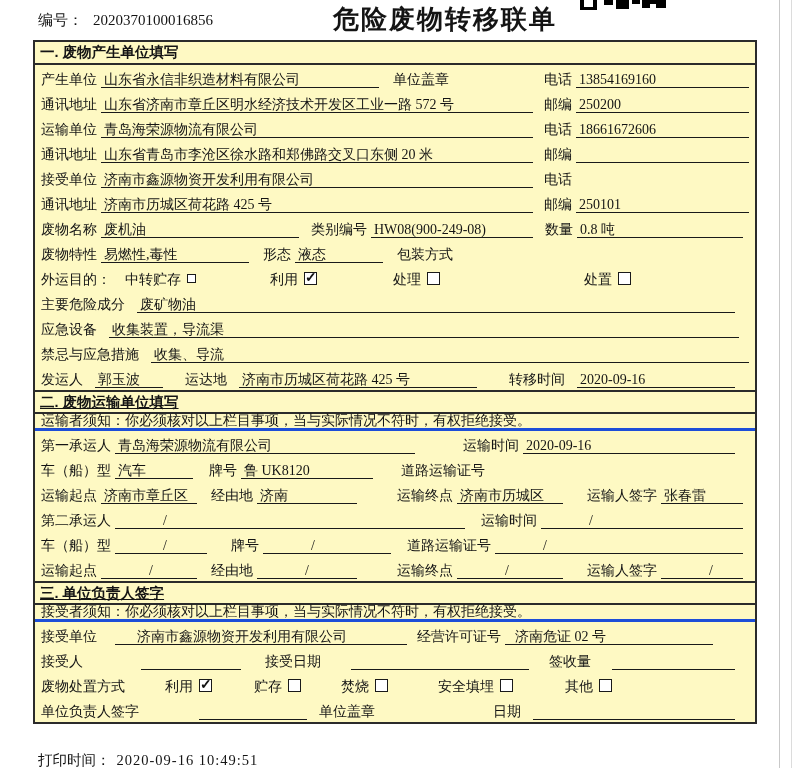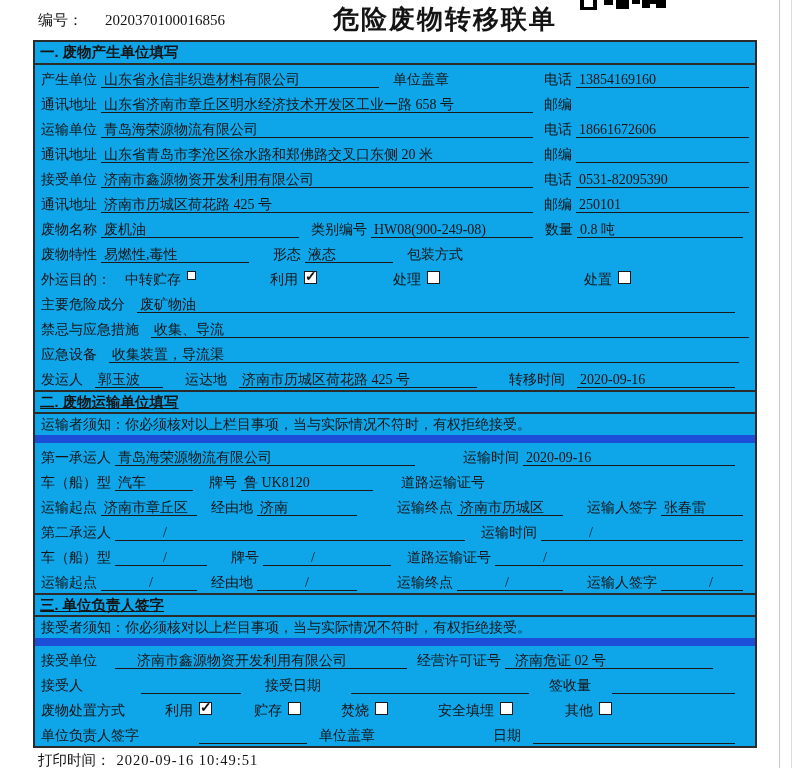--- a/index.html
+++ b/index.html
@@ -2,55 +2,55 @@
 <html><head>
 <meta charset="utf-8">
 <style>
   html,body { margin:0; padding:0; }
   body {
     width:796px; height:768px; background:#ffffff; position:relative;
     font-family:"Liberation Serif","DejaVu Serif",serif; color:#141414;
     overflow:hidden;
   }
   .doc-no { position:absolute; left:38px; top:11px; font-size:15px; white-space:nowrap; }
-  .doc-no .num { margin-left:22px; }
+  .doc-no .num { margin-left:10px; }
   .doc-title {
     position:absolute; left:445px; top:2px; transform:translateX(-50%);
     font-size:26px; font-weight:bold; letter-spacing:2px; white-space:nowrap;
     font-family:"Liberation Sans","DejaVu Sans",sans-serif;
   }
   .qr { position:absolute; left:580px; top:0; width:90px; height:11px; }
   .qr i { position:absolute; background:#000; }
   .qr .q1 { left:0; top:0; width:17px; height:10px; background:transparent;
             border-left:4px solid #000; border-right:4px solid #000; border-bottom:3px solid #000; box-sizing:border-box; }
   .qr .q2 { left:24px; top:0; width:9px; height:5px; }
   .qr .q3 { left:36px; top:0; width:13px; height:9px; }
   .qr .q4 { left:52px; top:0; width:8px; height:4px; }
   .qr .q5 { left:62px; top:0; width:24px; height:8px; }
   .qr .q6 { left:70px; top:4px; width:6px; height:6px; background:#fff; }
 
   .scan-line-a { position:absolute; left:779px; top:0; width:1px; height:768px; background:#c9c9c9; }
   .scan-line-b { position:absolute; left:791px; top:0; width:1px; height:768px; background:#dcdcdc; }
 
-  .form { position:absolute; left:33px; top:40px; width:724px; border:2px solid #2b2b2b; box-sizing:border-box; background:#0ea5e9; }
+  .form { position:absolute; left:33px; top:40px; width:724px; border:2px solid #2b2b2b; box-sizing:border-box; background:#fef9c3; }
   .band { height:23px; display:flex; align-items:center; padding-left:5px; box-sizing:border-box;
           font-weight:bold; font-size:14.5px; border-bottom:2px solid #2b2b2b;
           font-family:"Liberation Sans","DejaVu Sans",sans-serif; }
   .band.mid { border-top:2px solid #2b2b2b; height:24px;text-decoration:underline; }
-  .notice { height:29px; display:flex; align-items:center; padding:0 6px; box-sizing:border-box;
-            border-bottom:8px solid #1d4ed8; font-size:14px; white-space:nowrap; }
+  .notice { height:17px; display:flex; align-items:center; padding:0 6px; box-sizing:border-box;
+            border-bottom:3px solid #1d4ed8; font-size:14px; white-space:nowrap; }
   .row { display:flex; align-items:flex-end; height:25px; padding:0 6px 2px 6px; box-sizing:border-box; font-size:14px; }
   .lbl { white-space:nowrap; line-height:17px; }
   .val { border-bottom:1px solid #1a1a1a; margin-left:4px; padding:0 3px; white-space:nowrap;
          line-height:17px; height:17px; box-sizing:border-box; overflow:hidden; }
   .fill { flex:1 1 auto; }
   .right-group { margin-left:auto; display:flex; align-items:center; width:205px; }
   .right-group .val { flex:1 1 auto; }
   .slash { padding-left:48px; }
-  .opt { display:flex; align-items:flex-start; }
+  .opt { display:flex; align-items:center; }
   .cb { width:13px; height:13px; border:1.5px solid #1a1a1a; margin-left:6px; margin-bottom:2px;
         position:relative; box-sizing:border-box; background:#fff; }
   .cb.small { width:9px; height:9px; margin-bottom:3px; }
   .cb.checked::before { content:"\2713"; position:absolute; left:0; top:-4px; font-size:14px; font-weight:bold; color:#111; }
   .print { position:absolute; left:38px; top:751px; font-size:14.5px; white-space:nowrap; }
   .print .ptime { margin-left:6px; letter-spacing:1px; }
 </style>
 </head>
 <body>
 
@@ -79,23 +79,24 @@
     <span class="val" style="width:278px">山东省永信非织造材料有限公司</span>
     <span class="lbl" style="margin-left:14px">单位盖章</span>
     <span class="right-group">
       <span class="lbl">电话</span>
       <span class="val">13854169160</span>
     </span>
   </div>
 
   <div class="row">
     <span class="lbl">通讯地址</span>
-    <span class="val" style="width:432px">山东省济南市章丘区明水经济技术开发区工业一路 658 号</span>
+    <span class="val" style="width:432px">山东省济南市章丘区明水经济技术开发区工业一路 572 号</span>
     <span class="right-group">
       <span class="lbl">邮编</span>
+      <span class="val">250200</span>
     </span>
   </div>
 
   <div class="row">
     <span class="lbl">运输单位</span>
     <span class="val" style="width:432px">青岛海荣源物流有限公司</span>
     <span class="right-group">
       <span class="lbl">电话</span>
       <span class="val">18661672606</span>
     </span>
@@ -108,21 +109,20 @@
       <span class="lbl">邮编</span>
       <span class="val"></span>
     </span>
   </div>
 
   <div class="row">
     <span class="lbl">接受单位</span>
     <span class="val" style="width:432px">济南市鑫源物资开发利用有限公司</span>
     <span class="right-group">
       <span class="lbl">电话</span>
-      <span class="val">0531-82095390</span>
     </span>
   </div>
 
   <div class="row">
     <span class="lbl">通讯地址</span>
     <span class="val" style="width:432px">济南市历城区荷花路 425 号</span>
     <span class="right-group">
       <span class="lbl">邮编</span>
       <span class="val">250101</span>
     </span>
@@ -133,21 +133,21 @@
     <span class="val" style="width:198px">废机油</span>
     <span class="lbl" style="margin-left:12px">类别编号</span>
     <span class="val" style="width:162px">HW08(900-249-08)</span>
     <span class="lbl" style="margin-left:12px">数量</span>
     <span class="val fill" style="margin-right:6px">0.8 吨</span>
   </div>
 
   <div class="row">
     <span class="lbl">废物特性</span>
     <span class="val" style="width:148px">易燃性,毒性</span>
-    <span class="lbl" style="margin-left:24px">形态</span>
+    <span class="lbl" style="margin-left:14px">形态</span>
     <span class="val" style="width:88px">液态</span>
     <span class="lbl" style="margin-left:14px">包装方式</span>
   </div>
 
   <div class="row">
     <span class="lbl">外运目的：</span>
     <span class="opt" style="margin-left:14px">
       <span class="lbl">中转贮存</span>
       <span class="cb small"></span>
     </span>
@@ -164,27 +164,27 @@
       <span class="cb"></span>
     </span>
   </div>
 
   <div class="row">
     <span class="lbl">主要危险成分</span>
     <span class="val fill" style="margin-left:12px;margin-right:14px">废矿物油</span>
   </div>
 
   <div class="row">
+    <span class="lbl">应急设备</span>
+    <span class="val fill" style="margin-left:12px;margin-right:10px">收集装置，导流渠</span>
+  </div>
+
+  <div class="row">
     <span class="lbl">禁忌与应急措施</span>
     <span class="val fill" style="margin-left:12px">收集、导流</span>
-  </div>
-
-  <div class="row">
-    <span class="lbl">应急设备</span>
-    <span class="val fill" style="margin-left:12px;margin-right:10px">收集装置，导流渠</span>
   </div>
 
   <div class="row">
     <span class="lbl">发运人</span>
     <span class="val" style="width:68px;margin-left:12px">郭玉波</span>
     <span class="lbl" style="margin-left:22px">运达地</span>
     <span class="val" style="width:238px;margin-left:12px">济南市历城区荷花路 425 号</span>
     <span class="lbl" style="margin-left:32px">转移时间</span>
     <span class="val fill" style="margin-left:12px;margin-right:14px">2020-09-16</span>
   </div>

